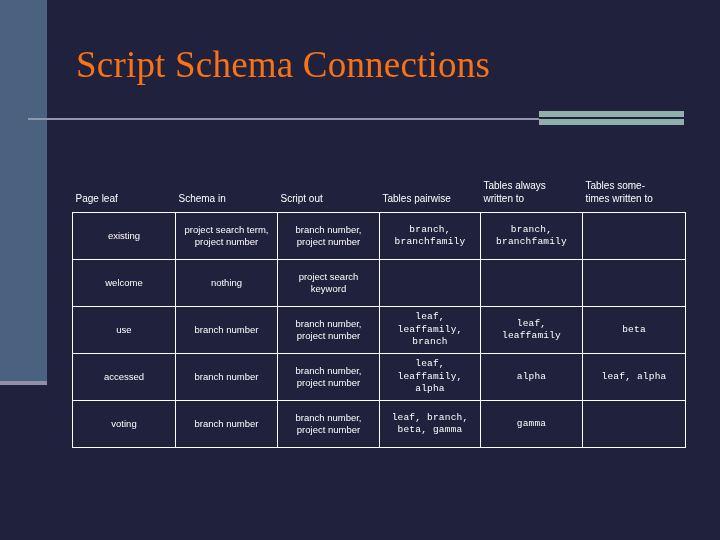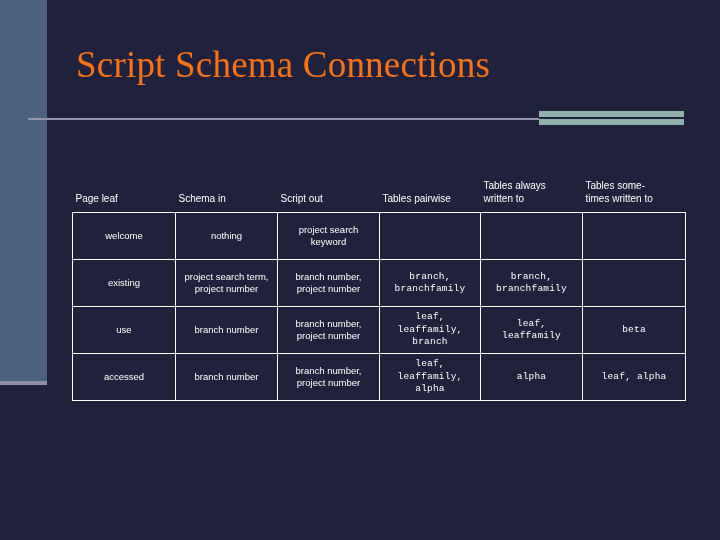--- a/index.html
+++ b/index.html
@@ -151,45 +151,53 @@
       <th>Page leaf</th>
       <th>Schema in</th>
       <th>Script out</th>
       <th>Tables pairwise</th>
       <th>Tables always<br>written to</th>
       <th>Tables some-<br>times written to</th>
     </tr>
   </thead>
   <tbody>
     <tr>
+      <td class="sans">existing</td>
+      <td class="sans">project search term,<br>project number</td>
+      <td class="sans">branch number,<br>project number</td>
+      <td class="mono">branch,<br>branchfamily</td>
+      <td class="mono">branch,<br>branchfamily</td>
+      <td class="mono"></td>
+    </tr>
+    <tr>
       <td class="sans">welcome</td>
       <td class="sans">nothing</td>
       <td class="sans">project search<br>keyword</td>
       <td class="mono"></td>
       <td class="mono"></td>
       <td class="mono"></td>
     </tr>
     <tr>
-      <td class="sans">existing</td>
-      <td class="sans">project search term,<br>project number</td>
-      <td class="sans">branch number,<br>project number</td>
-      <td class="mono">branch,<br>branchfamily</td>
-      <td class="mono">branch,<br>branchfamily</td>
-      <td class="mono"></td>
-    </tr>
-    <tr>
       <td class="sans">use</td>
       <td class="sans">branch number</td>
       <td class="sans">branch number,<br>project number</td>
       <td class="mono">leaf,<br>leaffamily,<br>branch</td>
       <td class="mono">leaf,<br>leaffamily</td>
       <td class="mono">beta</td>
     </tr>
     <tr>
       <td class="sans">accessed</td>
       <td class="sans">branch number</td>
       <td class="sans">branch number,<br>project number</td>
       <td class="mono">leaf,<br>leaffamily,<br>alpha</td>
       <td class="mono">alpha</td>
       <td class="mono">leaf, alpha</td>
     </tr>
+    <tr>
+      <td class="sans">voting</td>
+      <td class="sans">branch number</td>
+      <td class="sans">branch number,<br>project number</td>
+      <td class="mono">leaf, branch,<br>beta, gamma</td>
+      <td class="mono">gamma</td>
+      <td class="mono"></td>
+    </tr>
   </tbody>
 </table>
 
 </body></html>

